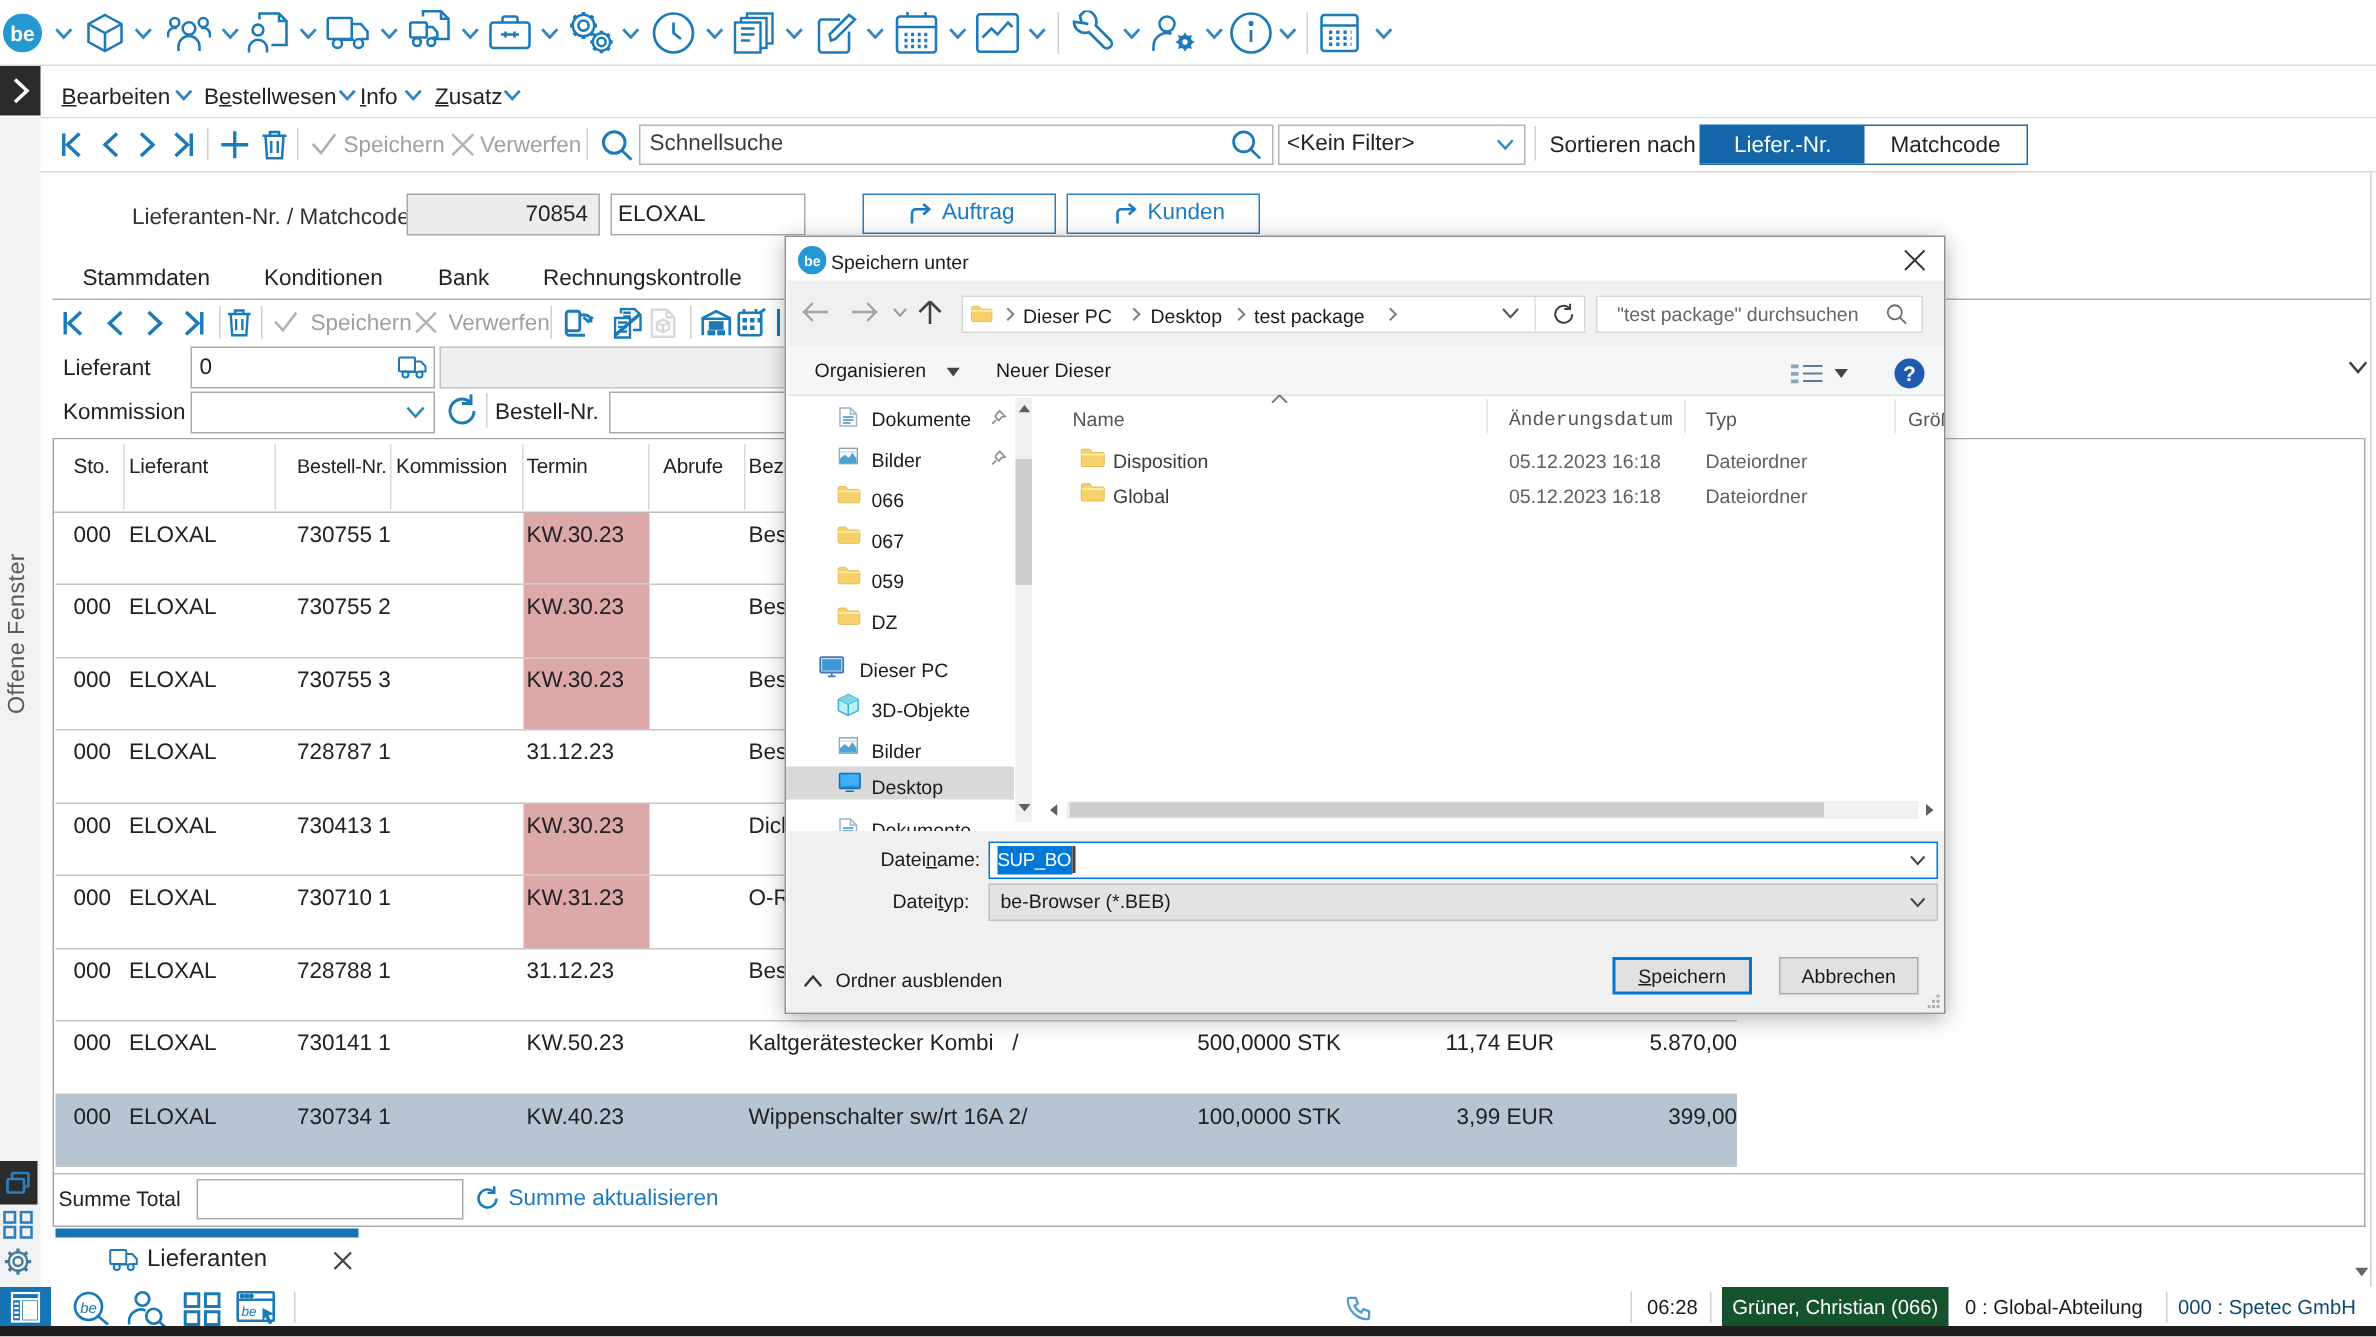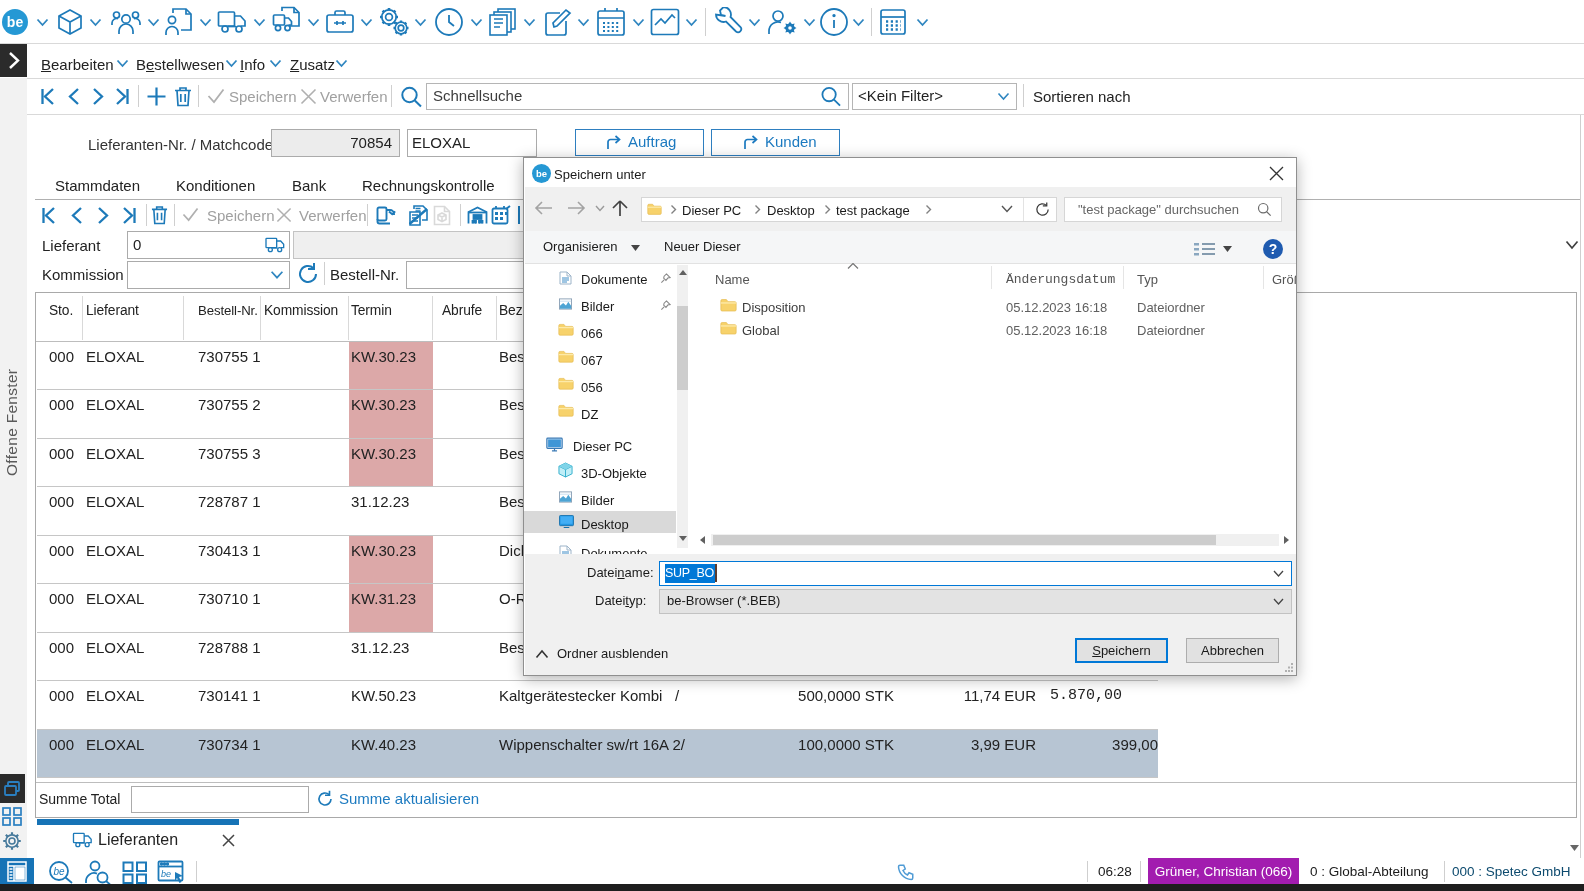--- a/index.html
+++ b/index.html
@@ -287,20 +287,24 @@
 </div>
 
 <div class="ab" style="left:852px;top:83px;width:163px;height:25px;border:1px solid #b5b5b5;background:#fff;">
   <div class="ab t15" style="left:5px;top:3px;color:#222;">&lt;Kein Filter&gt;</div>
   <svg class="ab" style="left:144px;top:8px;" width="13" height="9" viewBox="0 0 13 9">
         <path d="M1.5 1.5 L6.5 7 L11.5 1.5" stroke="#2f86c0" stroke-width="1.6" fill="none"></path>
       </svg>
 </div>
 <div class="vsep" style="left:1023px;top:84px;height:23px;"></div>
 <div class="ab t15" style="left:1033px;top:88px;color:#222;">Sortieren nach</div>
+<div class="ab" style="left:1133px;top:83px;width:217px;height:25px;border:1px solid #1a6aad;background:#fff;">
+  <div class="ab" style="left:0;top:0;width:109px;height:25px;background:#1565a9;color:#fff;font-size:15px;text-align:center;line-height:25px;">Liefer.-Nr.</div>
+  <div class="ab" style="left:109px;top:0;width:108px;height:25px;color:#222;font-size:15px;text-align:center;line-height:25px;">Matchcode</div>
+</div>
 
 <div class="ab" style="left:0;top:44px;width:27px;height:33px;background:#2b2b2b;">
   <svg width="27" height="33" viewBox="0 0 27 33">
         <path d="M10 9 L18 16.5 L10 24" stroke="#fff" stroke-width="2.4" fill="none"></path>
       </svg>
 </div>
 <div class="ab" style="left:0;top:78px;width:27px;height:780px;background:#f2f2f2;"></div>
 <div class="ab" style="left:3px;top:366px;width:20px;height:110px;">
   <div style="position:absolute;left:0;top:110px;transform-origin:0 0;transform:rotate(-90deg);white-space:nowrap;font-size:15.5px;letter-spacing:0.3px;color:#5a5a5a;">Offene Fenster</div>
 </div>
@@ -557,21 +561,21 @@
 <div class="ab t15" style="left:462px;top:6px;white-space:nowrap;">Bestellware</div>
 </div>
 <div class="ab" style="left:1px;top:388.0px;width:1121px;height:47.5px;border-bottom:1px solid #c6c6c6;">
 <div class="ab t15" style="left:12px;top:6px;">000</div>
 <div class="ab t15" style="left:49px;top:6px;">ELOXAL</div>
 <div class="ab t15" style="left:161px;top:6px;">730141 1</div>
 <div class="ab t15" style="left:314px;top:6px;">KW.50.23</div>
 <div class="ab t15" style="left:462px;top:6px;white-space:nowrap;">Kaltgerätestecker Kombi&nbsp;&nbsp;&nbsp;/</div>
 <div class="ab t15" style="left:700px;top:6px;width:157px;text-align:right;">500,0000 STK</div>
 <div class="ab t15" style="left:880px;top:6px;width:119px;text-align:right;">11,74 EUR</div>
-<div class="ab t15" style="left:964px;top:6px;width:121px;text-align:right;font-family:Liberation Mono, monospace;">5.870,00</div>
+<div class="ab t15" style="left:1000px;top:6px;width:121px;text-align:right;">5.870,00</div>
 </div>
 <div class="ab" style="left:1px;top:436.5px;width:1121px;height:47.5px;background:#b7c5d3;border-bottom:1px solid #c6c6c6;">
 <div class="ab t15" style="left:12px;top:6px;">000</div>
 <div class="ab t15" style="left:49px;top:6px;">ELOXAL</div>
 <div class="ab t15" style="left:161px;top:6px;">730734 1</div>
 <div class="ab t15" style="left:314px;top:6px;">KW.40.23</div>
 <div class="ab t15" style="left:462px;top:6px;white-space:nowrap;">Wippenschalter sw/rt 16A 2/</div>
 <div class="ab t15" style="left:700px;top:6px;width:157px;text-align:right;">100,0000 STK</div>
 <div class="ab t15" style="left:880px;top:6px;width:119px;text-align:right;">3,99 EUR</div>
 <div class="ab t15" style="left:1000px;top:6px;width:121px;text-align:right;">399,00</div>
@@ -652,21 +656,21 @@
         <path d="M18 12 l8 4 -4 1 2.5 5 -2 1 -2.5-5 -2 3 z" fill="#1d7ab9"></path>
       </svg>
       <div class="vsep" style="left:196px;top:3px;height:21px;"></div>
       <svg class="ab" style="left:897px;top:5px;" width="18" height="18" viewBox="0 0 24 24">
         <path fill="none" stroke="#4f9bd5" stroke-width="2" d="M4 3 h5 l2 5 -3 2 a12 12 0 0 0 6 6 l2-3 5 2 v5 a2 2 0 0 1 -2 2 A18 18 0 0 1 2 5 a2 2 0 0 1 2-2 z"></path>
       </svg>
       <div class="ab" style="left:928px;top:6px;font-size:13.5px;color:#1a1a1a;margin-top:28px;">Mi, 06. Dez 2023, KW.49</div>
       <div class="vsep" style="left:1087px;top:3px;height:21px;"></div>
       <div class="ab" style="left:1098px;top:6px;font-size:13.5px;color:#1a1a1a;">06:28</div>
       <div class="vsep" style="left:1140px;top:3px;height:21px;"></div>
-      <div class="ab" style="left:1148px;top:0;width:151px;height:27px;background:#a21caf;color:#fff;font-size:13.5px;text-align:center;line-height:27px;">Grüner, Christian (066)</div>
+      <div class="ab" style="left:1148px;top:0;width:151px;height:27px;background:#14532d;color:#fff;font-size:13.5px;text-align:center;line-height:27px;">Grüner, Christian (066)</div>
       <div class="ab" style="left:1310px;top:6px;font-size:13.5px;color:#1a1a1a;">0 : Global-Abteilung</div>
       <div class="vsep" style="left:1444px;top:3px;height:21px;"></div>
       <div class="ab" style="left:1452px;top:6px;font-size:13.5px;color:#0c4a6e;">000 : Spetec GmbH</div>
     </div>
 <div class="ab" style="left:0;top:884px;width:1584px;height:7px;background:#1e1e1e;"></div>
 
 <div id="dialog" class="ab" style="left:523px;top:157px;width:774px;height:519px;background:#fff;border:1px solid #8f8f8f;box-sizing:border-box;box-shadow:0 3px 14px rgba(0,0,0,0.3);overflow:hidden;">
       <svg class="ab" style="left:8px;top:6px;" width="19" height="19" viewBox="0 0 26 26">
         <circle cx="13" cy="13" r="13" fill="#2598d4"></circle>
         <text x="13" y="18" font-size="13" font-weight="bold" fill="#fff" text-anchor="middle" font-family="Liberation Sans">be</text>
@@ -771,21 +775,21 @@
       <div class="ab t14" style="left:57px;top:168px;">066</div>
       <svg class="ab" style="left:34px;top:192px;" width="16" height="14" viewBox="0 0 20 16">
         <path d="M1 2.5 a1.5 1.5 0 0 1 1.5-1.5 h5 l2 2.5 h8 a1.5 1.5 0 0 1 1.5 1.5 V13 a1.5 1.5 0 0 1 -1.5 1.5 h-15 A1.5 1.5 0 0 1 1 13 z" fill="#f7d26b" stroke="#e4b94e" stroke-width="0.8"></path>
         <path d="M1 5 h18" stroke="#fdeaa8" stroke-width="1.6"></path>
       </svg>
       <div class="ab t14" style="left:57px;top:195px;">067</div>
       <svg class="ab" style="left:34px;top:219px;" width="16" height="14" viewBox="0 0 20 16">
         <path d="M1 2.5 a1.5 1.5 0 0 1 1.5-1.5 h5 l2 2.5 h8 a1.5 1.5 0 0 1 1.5 1.5 V13 a1.5 1.5 0 0 1 -1.5 1.5 h-15 A1.5 1.5 0 0 1 1 13 z" fill="#f7d26b" stroke="#e4b94e" stroke-width="0.8"></path>
         <path d="M1 5 h18" stroke="#fdeaa8" stroke-width="1.6"></path>
       </svg>
-      <div class="ab t14" style="left:57px;top:222px;">056</div>
+      <div class="ab t14" style="left:57px;top:222px;">059</div>
       <svg class="ab" style="left:34px;top:246px;" width="16" height="14" viewBox="0 0 20 16">
         <path d="M1 2.5 a1.5 1.5 0 0 1 1.5-1.5 h5 l2 2.5 h8 a1.5 1.5 0 0 1 1.5 1.5 V13 a1.5 1.5 0 0 1 -1.5 1.5 h-15 A1.5 1.5 0 0 1 1 13 z" fill="#f7d26b" stroke="#e4b94e" stroke-width="0.8"></path>
         <path d="M1 5 h18" stroke="#fdeaa8" stroke-width="1.6"></path>
       </svg>
       <div class="ab t14" style="left:57px;top:249px;">DZ</div>
       <svg class="ab" style="left:22px;top:279px;" width="17" height="15" viewBox="0 0 20 17">
         <rect x="1" y="1" width="18" height="12" rx="1" fill="#cfe4f7" stroke="#3a7ab5" stroke-width="1.4"></rect>
         <rect x="2.5" y="2.5" width="15" height="9" fill="#3f96d6"></rect>
         <path d="M7 16 h6 M10 13 v3" stroke="#3a7ab5" stroke-width="1.4"></path>
       </svg>

